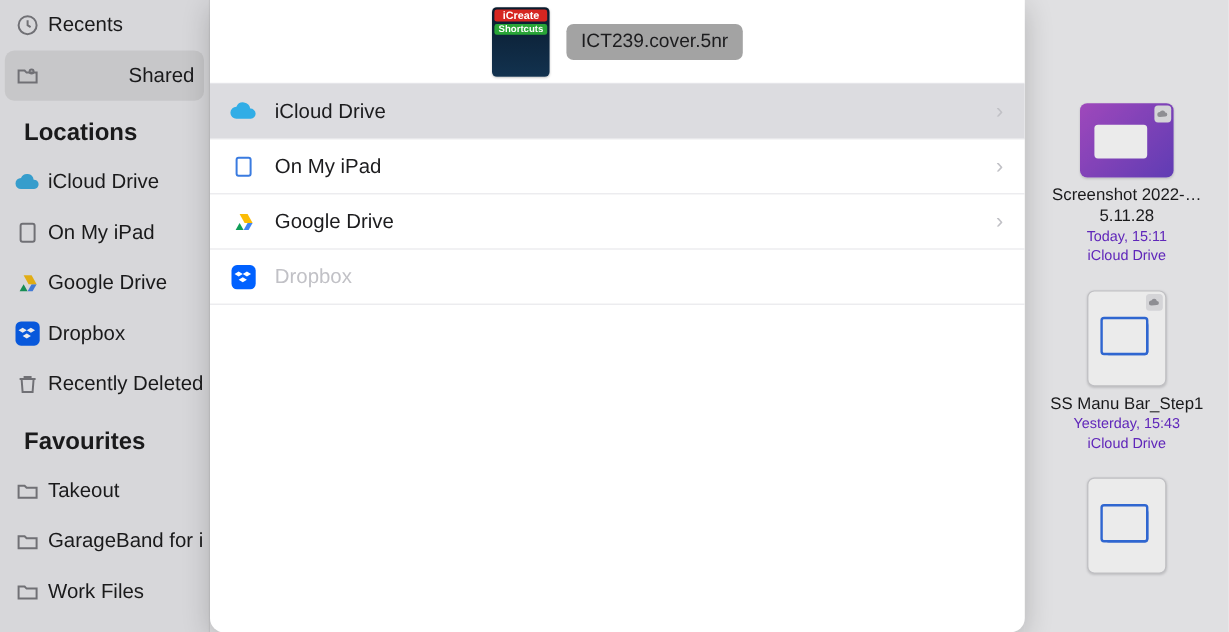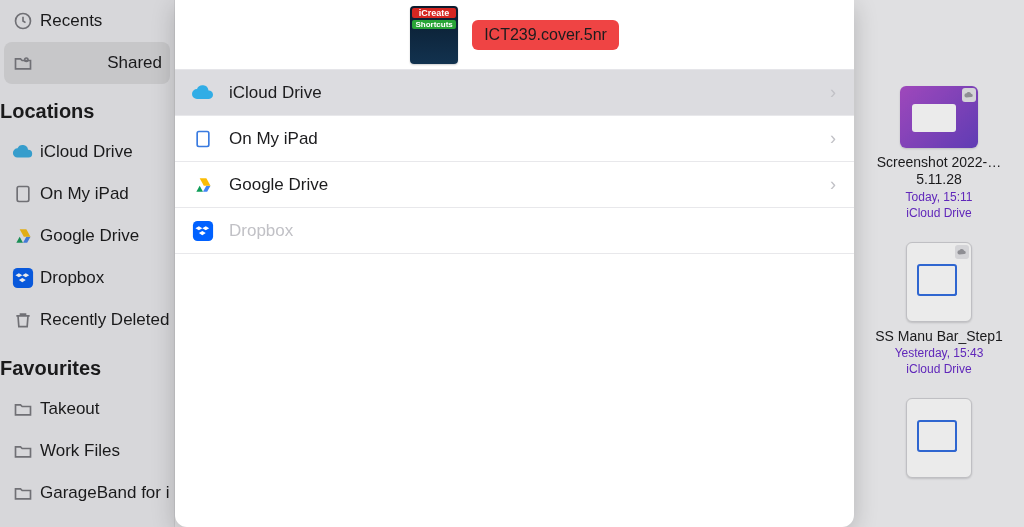--- a/index.html
+++ b/index.html
@@ -25,21 +25,21 @@
     padding: 0 12px;
     font-size: 17px;
     color: #1c1c1e;
     white-space: nowrap;
   }
   .sb-row.selected { background: #d8d8db; border-radius: 8px; margin: 0 4px; padding: 0 8px; justify-content: space-between; }
   .sb-section {
     font-size: 20px;
     font-weight: 700;
     color: #1c1c1e;
-    padding: 16px 0 8px;
+    padding: 16px 20px 8px;
   }
   .sb-icon { width: 22px; height: 22px; display: flex; align-items: center; justify-content: center; flex-shrink: 0; }
 
   
   .rightcol {
     width: 170px;
     height: 100%;
     background: #f3f3f6;
     padding: 12px 6px;
     display: flex;
@@ -113,21 +113,21 @@
     background: linear-gradient(#0a1b2d,#12324f);
     position: relative;
     display:flex;flex-direction:column;align-items:center;justify-content:flex-start;
     color:#fff; font-size:8px; font-weight:700;
     padding:2px;
     box-shadow:0 1px 2px rgba(0,0,0,.2);
   }
   .file-thumb .bar{background:#d62621;color:#fff;width:100%;text-align:center;font-size:9px;border-radius:2px;}
   .file-thumb .sc{background:#29a537;color:#fff;width:100%;text-align:center;font-size:8px;border-radius:2px;margin-top:2px;}
   .file-label {
-    background:#ef4444;
+    background:#a3a3a3;
     border-radius:6px;
     padding:6px 12px;
     font-size:16px;
     color:#1c1c1e;
   }
 
   .sheet-list { display:flex; flex-direction:column; }
   .sheet-row {
     display:flex;
     align-items:center;
@@ -229,29 +229,29 @@
         </svg>
     </span>
     <span>Takeout</span>
   </div>
   <div class="sb-row">
     <span class="sb-icon">
       <svg viewBox="0 0 24 24" width="20" height="20" fill="none" stroke="#7a7a80" stroke-width="2">
           <path d="M3 7h6l2 2h10v10H3z"></path>
         </svg>
     </span>
+    <span>GarageBand for i</span>
+  </div>
+  <div class="sb-row">
+    <span class="sb-icon">
+      <svg viewBox="0 0 24 24" width="20" height="20" fill="none" stroke="#7a7a80" stroke-width="2">
+          <path d="M3 7h6l2 2h10v10H3z"></path>
+        </svg>
+    </span>
     <span>Work Files</span>
-  </div>
-  <div class="sb-row">
-    <span class="sb-icon">
-      <svg viewBox="0 0 24 24" width="20" height="20" fill="none" stroke="#7a7a80" stroke-width="2">
-          <path d="M3 7h6l2 2h10v10H3z"></path>
-        </svg>
-    </span>
-    <span>GarageBand for i</span>
   </div>
 </aside>
 
 <div class="under dim"></div>
 
 <div class="rightcol dim">
   <div style="height:70px"></div>
   <div class="thumb">
     <div class="preview">
       <div class="inner-win"></div>

